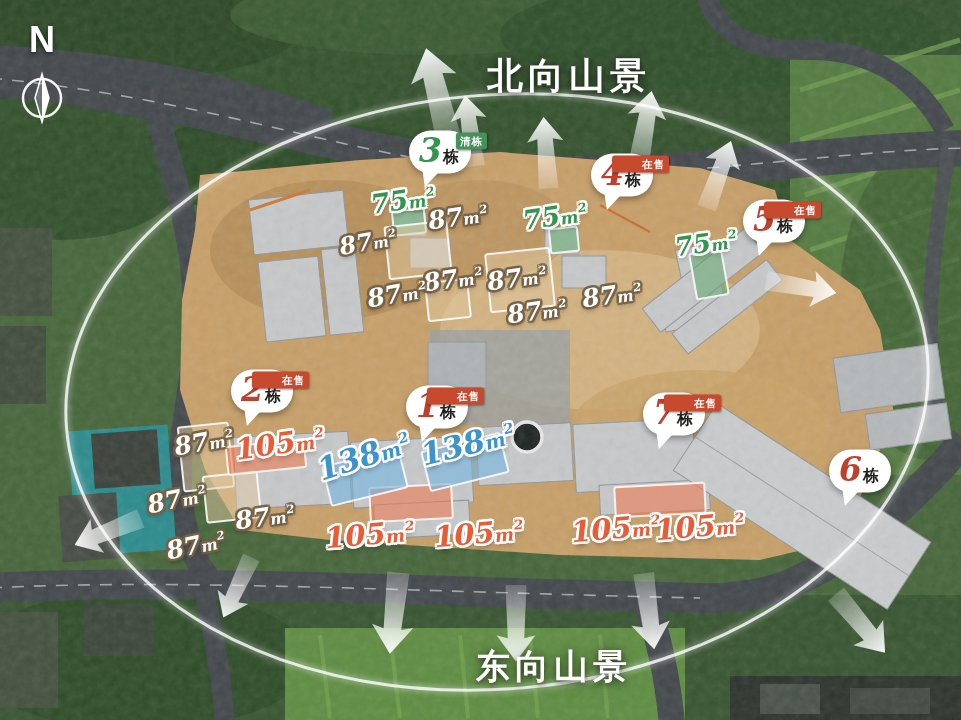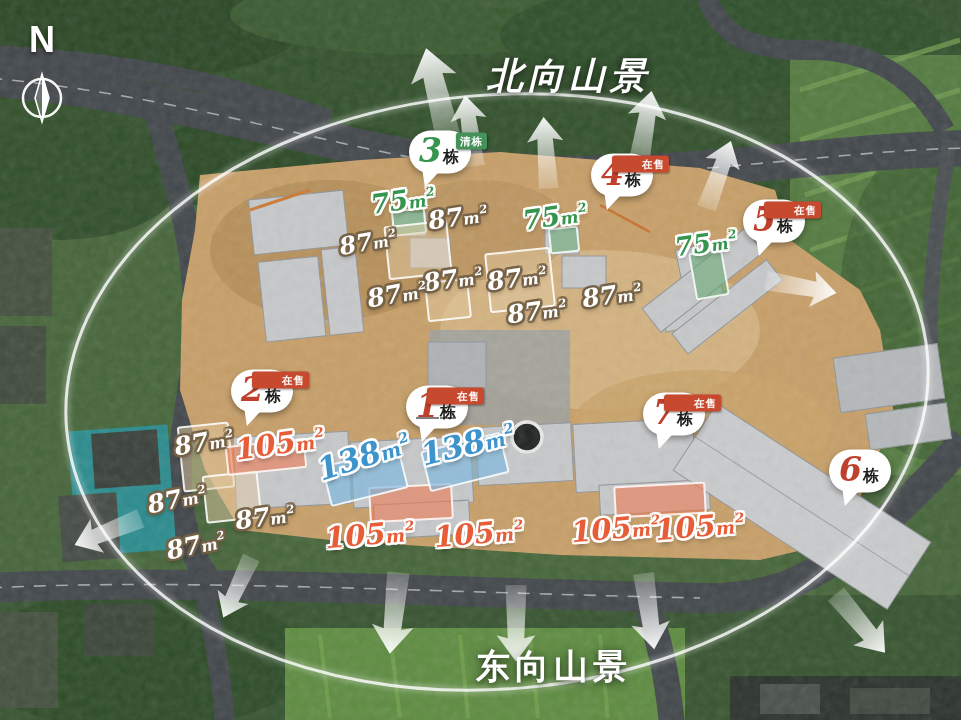--- a/index.html
+++ b/index.html
@@ -40,21 +40,21 @@
   .b-num{font-family:"DejaVu Serif",serif;font-style:italic;font-weight:bold;
     font-size:33px;line-height:1;}
   .b-dong{font-size:16px;font-weight:bold;color:#1d1d1b;margin-left:1px;}
   .b-badge{position:absolute;top:2px;right:-16px;font-size:10.5px;font-weight:bold;
     color:#fff;padding:1.5px 4px;border-radius:3px;letter-spacing:1px;
     box-shadow:0 1px 2px rgba(0,0,0,.3);text-align:right;}
   .b-badge.selling{background:var(--badge-selling);padding-left:30px;}
   .b-badge.clearing{background:var(--badge-clearing);}
   .view-label{position:absolute;z-index:7;color:#fff;font-weight:bold;white-space:nowrap;
     letter-spacing:5px;text-shadow:0 2px 6px rgba(0,0,0,.55),0 0 14px rgba(0,0,0,.3);}
-  .view-label.north{left:487px;top:52px;font-size:36px;font-style:italic;}
+  .view-label.north{left:487px;top:52px;font-size:36px;}
   .view-label.east{left:805px;top:230px;font-size:31px;}
   .view-label.south{left:476px;top:644px;font-size:34px;}
   .compass{position:absolute;left:16px;top:22px;z-index:7;}
   .compass .n{font-size:36px;font-weight:bold;color:#fff;line-height:1;
     margin-left:13px;text-shadow:0 2px 4px rgba(0,0,0,.6);}
   .watermark{position:absolute;right:14px;bottom:8px;z-index:9;color:#fff;
     font-size:23px;font-weight:bold;letter-spacing:1px;
     text-shadow:-2px -2px 0 #000,2px -2px 0 #000,-2px 2px 0 #000,2px 2px 0 #000,
       -2px 0 0 #000,2px 0 0 #000,0 -2px 0 #000,0 2px 0 #000;}
 </style>
@@ -249,21 +249,21 @@
       <div class="unit orange" style="left: 700px; top: 527px; font-size: 29px; transform: translate(-50%, -50%) rotate(-5deg);"><span>105</span><span class="um">m</span><span class="us">2</span></div>
       <div class="unit blue" style="left: 364px; top: 456px; font-size: 31px; transform: translate(-50%, -50%) rotate(-18deg);"><span>138</span><span class="um">m</span><span class="us">2</span></div>
       <div class="unit blue" style="left: 468px; top: 444px; font-size: 31px; transform: translate(-50%, -50%) rotate(-14deg);"><span>138</span><span class="um">m</span><span class="us">2</span></div>
     </div>
 
   <div id="bubbles">
       <div class="bubble" style="left: 428px; top: 152px;"><span class="b-num" style="color: rgb(53, 148, 78);">3</span><span class="b-dong">栋</span><span class="b-badge clearing">清栋</span></div>
       <div class="bubble" style="left: 610px; top: 175px;"><span class="b-num" style="color: rgb(191, 64, 44);">4</span><span class="b-dong">栋</span><span class="b-badge selling">在售</span></div>
       <div class="bubble" style="left: 762px; top: 221px;"><span class="b-num" style="color: rgb(191, 64, 44);">5</span><span class="b-dong">栋</span><span class="b-badge selling">在售</span></div>
       <div class="bubble" style="left: 250px; top: 391px;"><span class="b-num" style="color: rgb(191, 64, 44);">2</span><span class="b-dong">栋</span><span class="b-badge selling">在售</span></div>
-      <div class="bubble" style="left: 425px; top: 407px; text-decoration: underline;"><span class="b-num" style="color: rgb(191, 64, 44);">1</span><span class="b-dong">栋</span><span class="b-badge selling">在售</span></div>
+      <div class="bubble" style="left: 425px; top: 407px;"><span class="b-num" style="color: rgb(191, 64, 44);">1</span><span class="b-dong">栋</span><span class="b-badge selling">在售</span></div>
       <div class="bubble" style="left: 662px; top: 414px;"><span class="b-num" style="color: rgb(191, 64, 44);">7</span><span class="b-dong">栋</span><span class="b-badge selling">在售</span></div>
       <div class="bubble" style="left: 848px; top: 471px;"><span class="b-num" style="color: rgb(191, 64, 44);">6</span><span class="b-dong">栋</span></div>
     </div>
 
   <div class="view-label north">北向山景</div>
   <div class="view-label south">东向山景</div>
 
   <div class="compass">
     <div class="n">N</div>
     <svg width="60" height="70" viewBox="0 0 60 70">

